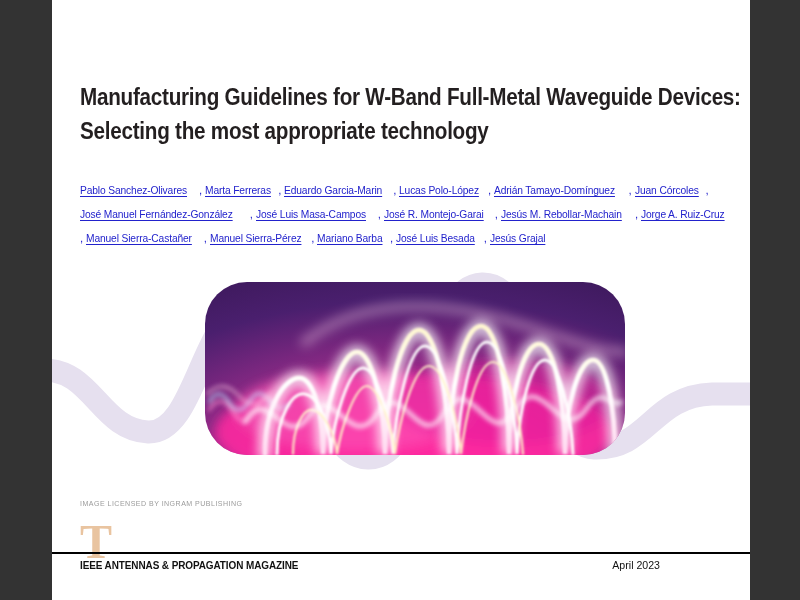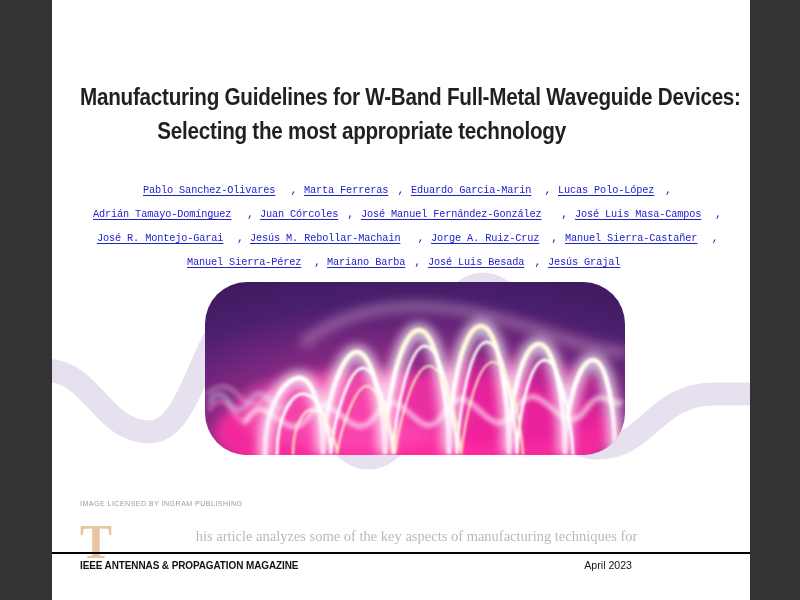--- a/index.html
+++ b/index.html
@@ -34,21 +34,20 @@
 
   
   .page {
     position: absolute;
     left: 52px;
     top: 0;
     width: 698px;
     height: 600px;
     background: #ffffff;
     overflow: hidden;
-    text-align: center;
   }
 
   
   .title {
     position: absolute;
     left: 28px;
     top: 64px;
     width: 640px;
     font-family: "Liberation Sans", sans-serif;
     font-size: 23.5px;
@@ -60,21 +59,21 @@
     transform-origin: left top;
   }
   .title-line { display: block; white-space: nowrap; }
 
   
   .authors {
     position: absolute;
     left: 28px;
     top: 178px;
     width: 655px;
-    font-family: Liberation Mono, monospace;
+    font-family: Liberation Sans, sans-serif;
     font-size: 11.4px;
     line-height: 24px;
     color: #2222cc;
     letter-spacing: -0.15px;
   }
   .author-link {
     color: #2222cc;
     text-decoration: underline;
     text-underline-offset: 2px;
     cursor: pointer;
@@ -182,21 +181,21 @@
     font-family: "Liberation Sans", sans-serif;
     font-size: 10.6px;
     font-weight: bold;
     color: #111111;
     letter-spacing: -0.1px;
     transform: scaleX(0.94);
     transform-origin: left center;
   }
   .footer-right {
     position: absolute;
-    right: 40px;
+    right: 12px;
     top: 3px;
     font-family: "Liberation Sans", sans-serif;
     font-size: 10.6px;
     color: #111111;
   }
 </style>
 </head>
 <body>
 
 <div id="screen">
@@ -290,21 +289,21 @@
           <g filter="url(#blurB)" opacity="0.35">
             <path d="M 100 60 C 150 20, 220 16, 300 38 C 350 52, 390 70, 418 70" fill="none" stroke="#ffd9ee" stroke-width="10" stroke-linecap="round"></path>
           </g>
         </svg>
       </div>
     </div>
 
     <div class="credit">IMAGE LICENSED BY INGRAM PUBLISHING</div>
 
     <div class="body-block">
-      <span class="dropcap">T</span><span>his article analyzes some of the key aspects of manufacturing techniques for</span>
+      <span class="dropcap">T</span>
     </div>
 
     <div class="footer-rule"></div>
     <div class="footer">
       <div class="footer-left">IEEE ANTENNAS &amp; PROPAGATION MAGAZINE</div>
       <div class="footer-right">April 2023</div>
     </div>
 
   </div>
 </div>

